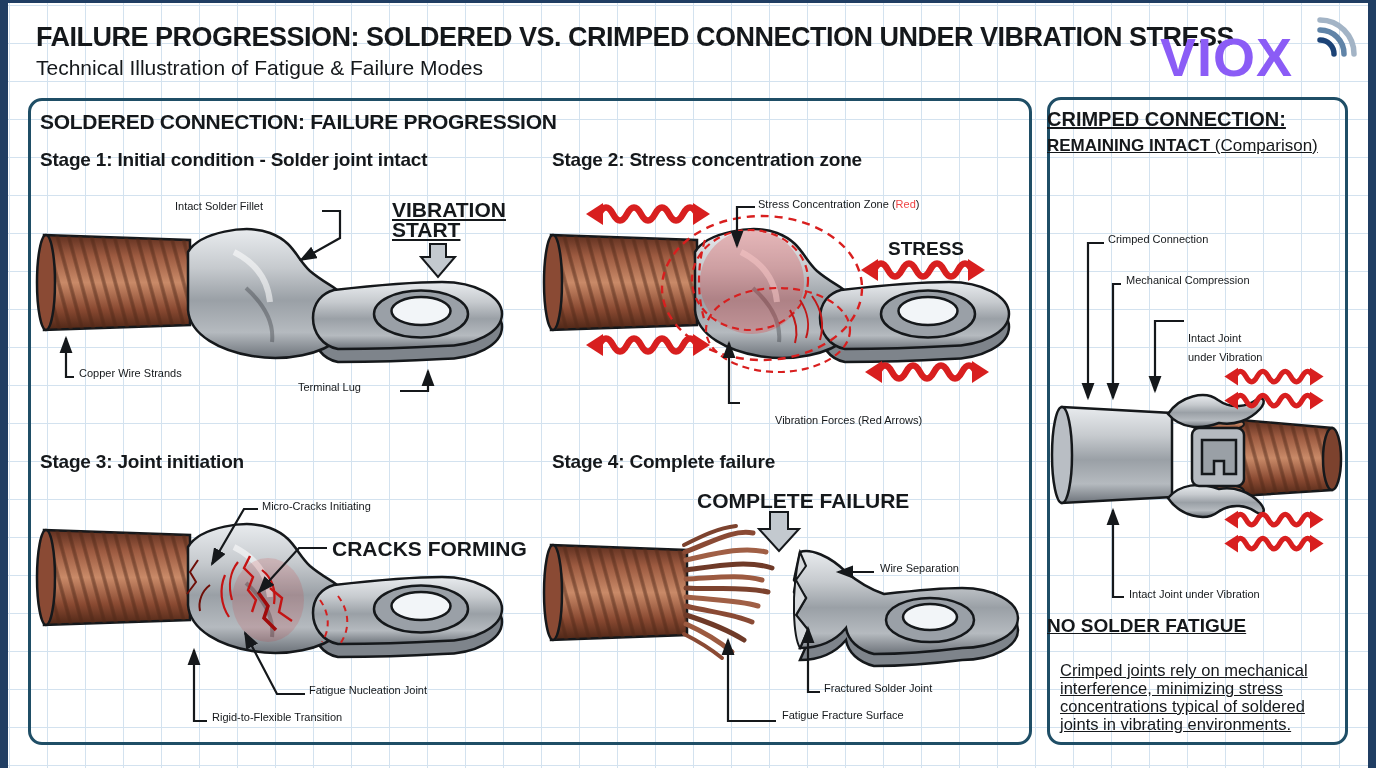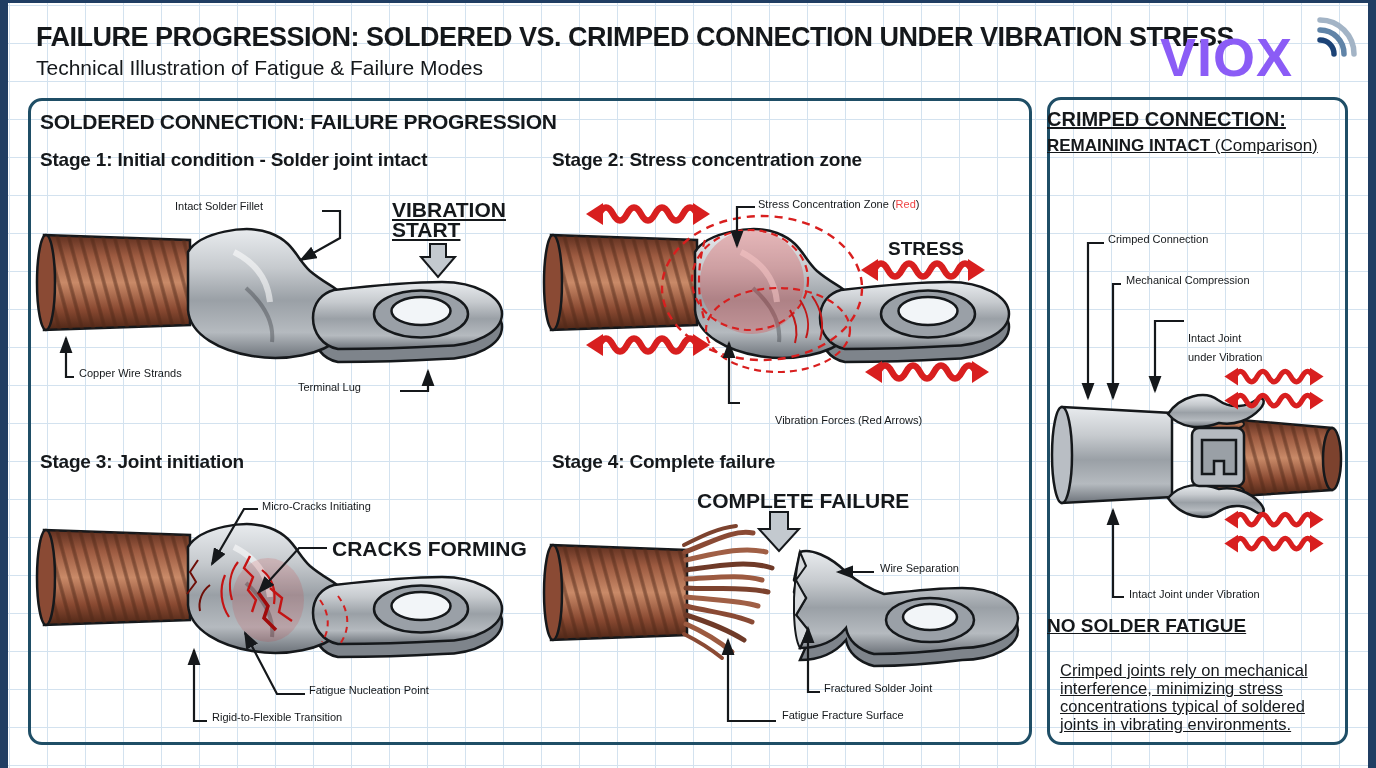--- a/index.html
+++ b/index.html
@@ -60,21 +60,21 @@
 <div class="txt lbl" style="left:298px;top:381px;">Terminal Lug</div>
 
 <div class="txt lbl" style="left:758px;top:198px;">
   <span>Stress Concentration Zone (</span><span class="red">Red</span><span>)</span>
 </div>
 <div class="txt lbl-b" style="left:888px;top:238px;font-size:19px;">STRESS</div>
 <div class="txt lbl" style="left:745px;top:414px;margin-left:30px;">Vibration Forces (Red Arrows)</div>
 
 <div class="txt lbl" style="left:262px;top:500px;">Micro-Cracks Initiating</div>
 <div class="txt lbl-b" style="left:332px;top:537px;">CRACKS FORMING</div>
-<div class="txt lbl" style="left:309px;top:684px;">Fatigue Nucleation Point</div>
+<div class="txt lbl" style="left:309px;top:684px;">Fatigue Nucleation Joint</div>
 <div class="txt lbl" style="left:212px;top:711px;">Rigid-to-Flexible Transition</div>
 
 <div class="txt lbl-b" style="left:697px;top:489px;">COMPLETE FAILURE</div>
 <div class="txt lbl" style="left:880px;top:562px;">Wire Separation</div>
 <div class="txt lbl" style="left:824px;top:682px;">Fractured Solder Joint</div>
 <div class="txt lbl" style="left:782px;top:709px;">Fatigue Fracture Surface</div>
 
 <div class="txt center" style="left:1047px;top:108px;width:295px;font-size:20px;font-weight:800;">CRIMPED CONNECTION:</div>
 <div class="txt center" style="left:1047px;top:136px;width:295px;font-size:17px;">
   <span style="font-weight:800">REMAINING INTACT</span><span> (Comparison)</span>

